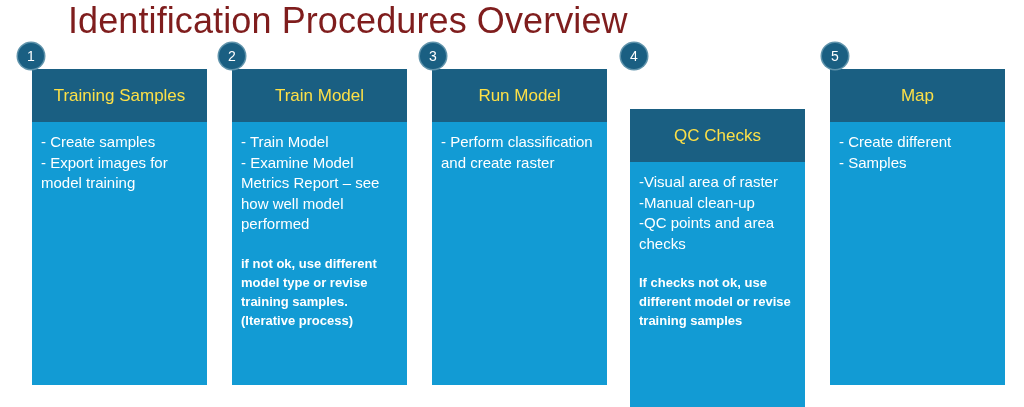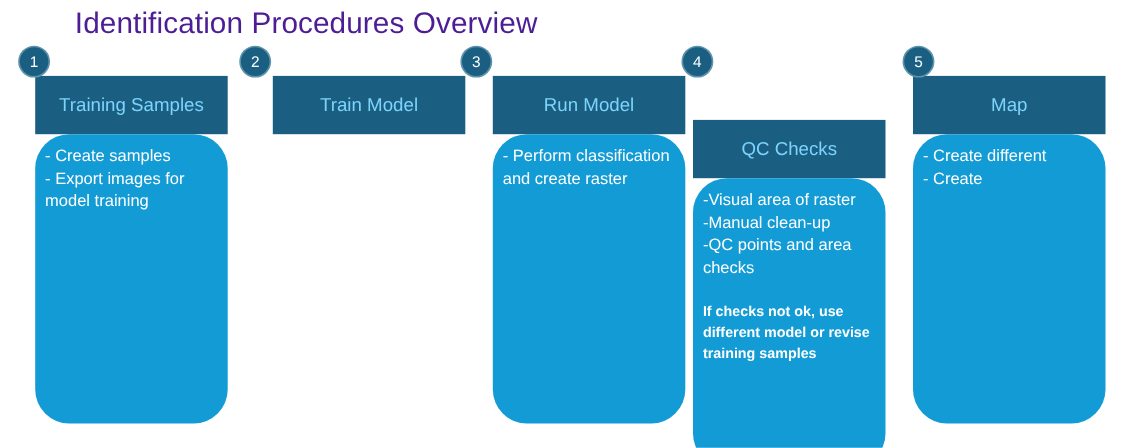--- a/index.html
+++ b/index.html
@@ -12,23 +12,23 @@
     background: #ffffff;
     font-family: "Liberation Sans", sans-serif;
     overflow: hidden;
     position: relative;
   }
 
   .page-title {
     position: absolute;
     left: 68px;
     top: 4px;
-    font-size: 27px;
+    font-size: 36px;
     line-height: 34px;
-    color: #4c1d95;
+    color: #7f1d1d;
     font-weight: 400;
     letter-spacing: 0.1px;
     white-space: nowrap;
   }
 
   .columns {
     position: absolute;
     left: 0;
     top: 0;
     width: 1024px;
@@ -38,39 +38,38 @@
   .column {
     position: absolute;
     top: 69px;
     width: 175px;
     height: 316px;
   }
 
   .col-header {
     height: 53px;
     background: #1a5f82;
-    color: #7dd3fc;
+    color: #fde047;
     display: flex;
     align-items: center;
     justify-content: center;
     text-align: right;
     font-size: 17px;
     line-height: 20px;
     padding: 0 6px;
     box-sizing: border-box;
   }
 
   .col-body {
     height: 263px;
     background: #129bd4;
     color: #ffffff;
     box-sizing: border-box;
     padding: 10px 9px 8px 9px;
     overflow: hidden;
-    border-radius: 31px;
   }
 
   .body-line {
     font-size: 15px;
     line-height: 20.5px;
     color: #ffffff;
   }
 
   .body-note {
     font-size: 13px;
@@ -109,26 +108,32 @@
   <div class="badge" style="left:18px;">1</div>
   <div class="column" style="left:32px;">
     <div class="col-header">Training Samples</div>
     <div class="col-body">
       <div class="body-line">- Create samples</div>
       <div class="body-line">- Export images for model training</div>
     </div>
   </div>
 
   <div class="badge" style="left:219px;">2</div>
-  <div class="column" style="left:248px;">
+  <div class="column" style="left:232px;">
     <div class="col-header">Train Model</div>
+    <div class="col-body">
+      <div class="body-line">- Train Model</div>
+      <div class="body-line">- Examine Model Metrics Report – see how well model performed</div>
+      <div class="note-gap"></div>
+      <div class="body-note">if not ok, use different model type or revise training samples. (Iterative process)</div>
+    </div>
   </div>
 
   <div class="badge" style="left:420px;">3</div>
-  <div class="column" style="left:432px;margin-left:16px;">
+  <div class="column" style="left:432px;">
     <div class="col-header">Run Model</div>
     <div class="col-body">
       <div class="body-line">- Perform classification and create raster</div>
     </div>
   </div>
 
   <div class="badge" style="left:621px;">4</div>
   <div class="column" style="left:630px;margin-top:40px;">
     <div class="col-header">QC Checks</div>
     <div class="col-body">
@@ -138,17 +143,17 @@
       <div class="note-gap"></div>
       <div class="body-note">If checks not ok, use different model or revise training samples</div>
     </div>
   </div>
 
   <div class="badge" style="left:822px;">5</div>
   <div class="column" style="left:830px;">
     <div class="col-header">Map</div>
     <div class="col-body">
       <div class="body-line">- Create different</div>
-      <div class="body-line">- Create</div>
+      <div class="body-line">- Samples</div>
     </div>
   </div>
 
 </div>
 
 </body></html>

